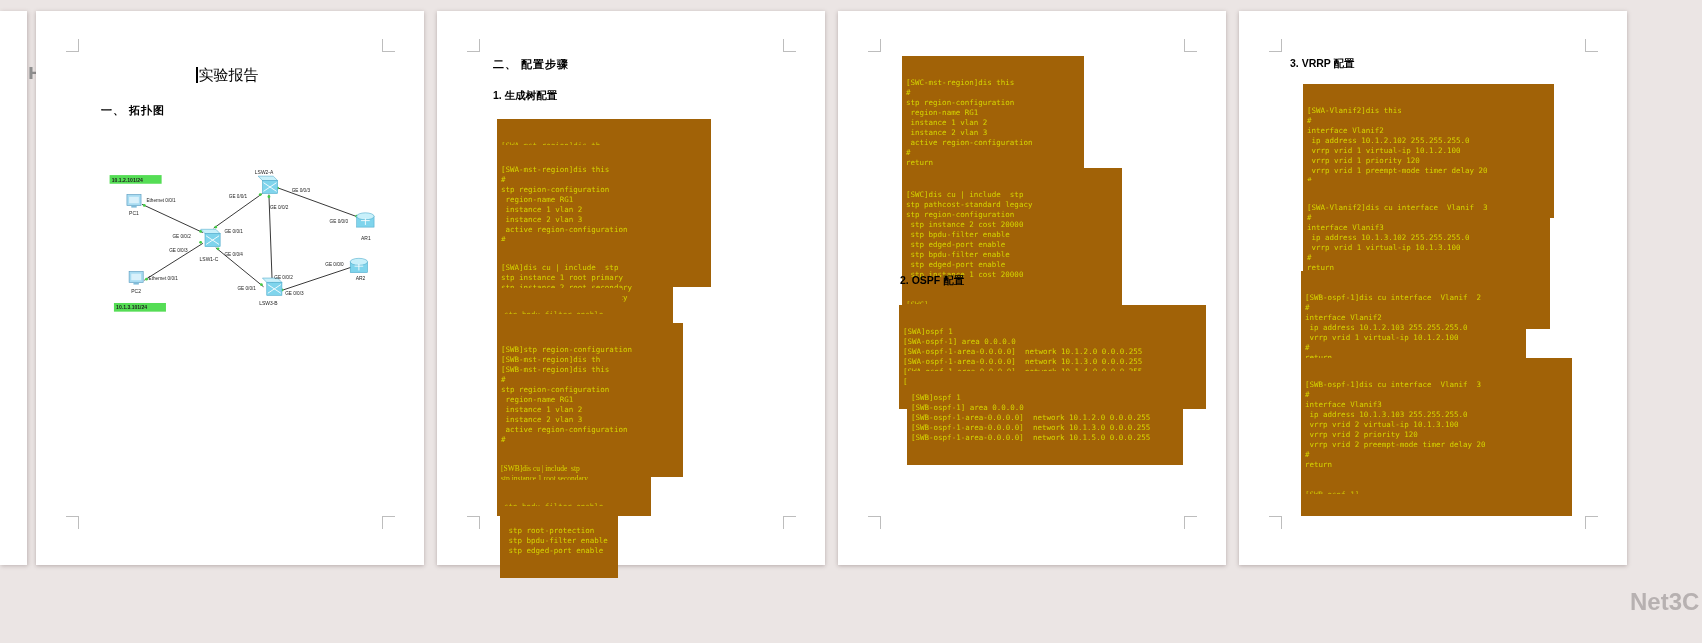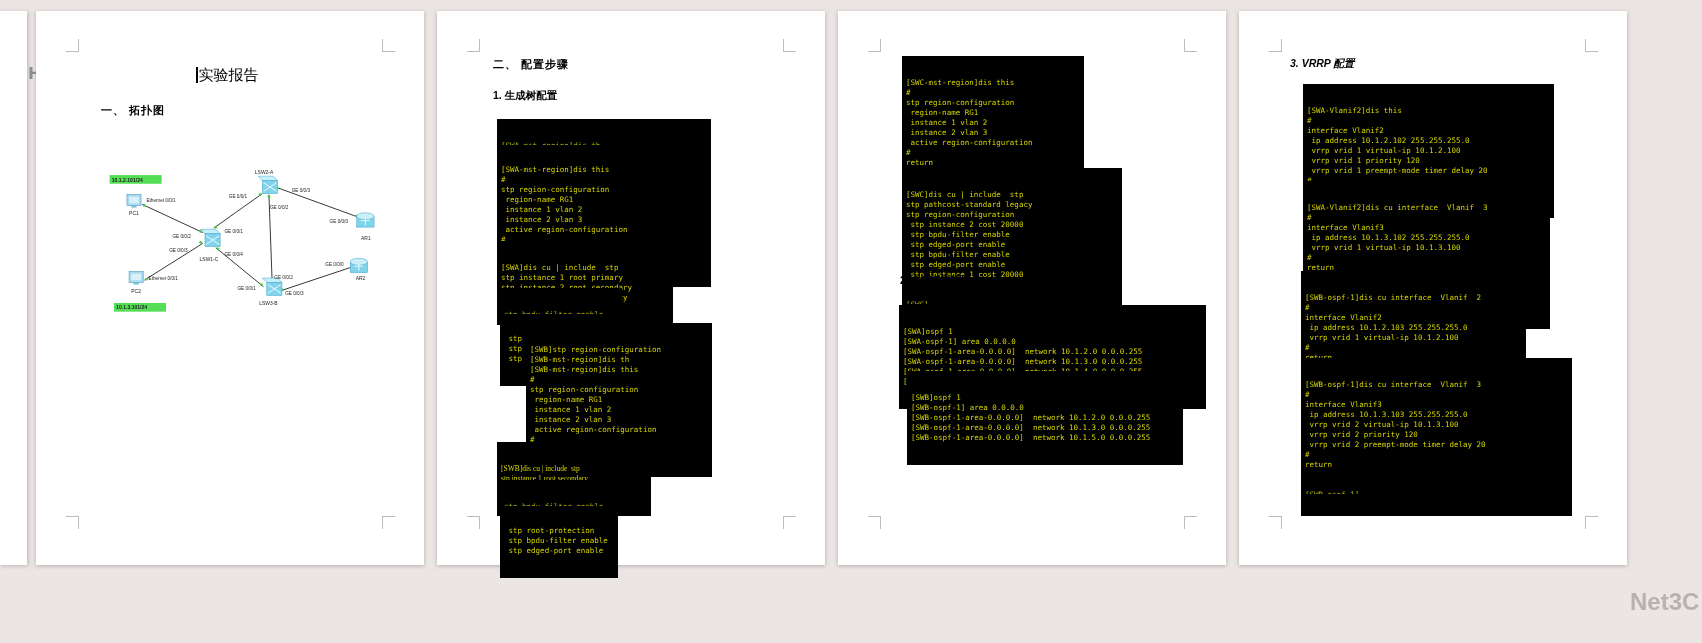--- a/index.html
+++ b/index.html
@@ -18,21 +18,21 @@
   .mark{position:absolute;width:12px;height:12px;border:0 solid #bdbdbd;}
   .mark.tl{left:30px;top:28px;border-bottom-width:1px;border-right-width:1px;}
   .mark.tr{left:346px;top:28px;border-bottom-width:1px;border-left-width:1px;}
   .mark.bl{left:30px;top:505px;border-top-width:1px;border-right-width:1px;}
   .mark.br{left:346px;top:505px;border-top-width:1px;border-left-width:1px;}
   .h-title{position:absolute;font-size:15px;font-weight:normal;color:#000;white-space:nowrap;}
   .h-sec{position:absolute;font-size:11px;font-weight:bold;color:#000;white-space:nowrap;letter-spacing:1px;}
   .h-sub{position:absolute;font-size:10.5px;font-weight:bold;color:#000;white-space:nowrap;}
   .cursor{display:inline-block;width:1.5px;height:16px;background:#000;vertical-align:-3px;margin-right:1px;}
   .code-block{
-    position:absolute;background:#000000;color:#d6d600;
+    position:absolute;background:#a16207;color:#d6d600;
     font-family:"DejaVu Sans Mono",monospace;font-size:7.5px;line-height:10px;
     padding:2px 4px;white-space:pre;box-sizing:border-box;overflow:hidden;
   }
   .cut{height:4px;overflow:hidden;opacity:.85;}
   .hmark{position:absolute;left:28px;top:64px;color:#8f8f8f;font-size:16px;font-weight:bold;
     font-family:"DejaVu Sans",sans-serif;}
   .handle{position:absolute;left:59px;top:65px;width:13px;height:21px;
     display:flex;flex-wrap:wrap;justify-content:space-between;align-content:space-between;}
   .handle i{width:3px;height:3px;border-radius:50%;background:#8f8f8f;display:block;}
   .wm{position:absolute;left:1630px;top:588px;font-size:24px;font-weight:bold;color:#b7b1b1;white-space:nowrap;}
@@ -186,21 +186,21 @@
 
   <div class="code-block" style="left:60px;top:230px;width:176px;">
     <div><div class="cl">[SWA]dis cu | include  stp</div><div class="cl">stp instance 1 root primary</div><div class="cl">stp instance 2 root secondary</div><div class="cl">stp pathcost-standard legacy</div></div>
   </div>
 
   <div class="code-block" style="left:63px;top:277px;width:122px;">
     <div class="cut">stp bpdu-filter enable</div>
     <div><div class="cl"> stp root-protection</div><div class="cl"> stp bpdu-filter enable</div><div class="cl"> stp edged-port enable</div></div>
   </div>
 
-  <div class="code-block" style="left:60px;top:312px;width:186px;margin-left:29px;">
+  <div class="code-block" style="left:60px;top:312px;width:186px;">
     <div><div class="cl">[SWB]stp region-configuration</div><div class="cl">[SWB-mst-region]dis th</div><div class="cl">[SWB-mst-region]dis this</div><div class="cl">#</div><div class="cl">stp region-configuration</div><div class="cl"> region-name RG1</div><div class="cl"> instance 1 vlan 2</div><div class="cl"> instance 2 vlan 3</div><div class="cl"> active region-configuration</div><div class="cl">#</div><div class="cl">return</div></div>
   </div>
 
   <div class="code-block" style="left:60px;top:431px;width:154px;font-family:Liberation Serif, serif;">
     <div><div class="cl">[SWB]dis cu | include  stp</div><div class="cl">stp instance 1 root secondary</div><div class="cl">stp instance 2 root primary</div></div>
   </div>
 
   <div class="code-block" style="left:63px;top:469px;width:118px;">
     <div class="cut">stp bpdu-filter enable</div>
     <div><div class="cl"> stp root-protection</div><div class="cl"> stp bpdu-filter enable</div><div class="cl"> stp edged-port enable</div></div>
@@ -232,21 +232,21 @@
     <div><div class="cl">[SWB]ospf 1</div><div class="cl">[SWB-ospf-1] area 0.0.0.0</div><div class="cl">[SWB-ospf-1-area-0.0.0.0]  network 10.1.2.0 0.0.0.255</div><div class="cl">[SWB-ospf-1-area-0.0.0.0]  network 10.1.3.0 0.0.0.255</div><div class="cl">[SWB-ospf-1-area-0.0.0.0]  network 10.1.5.0 0.0.0.255</div></div>
   </div>
 </div>
 
 <div class="page" style="left:1239px;">
   <div class="mark tl"></div>
   <div class="mark tr"></div>
   <div class="mark bl"></div>
   <div class="mark br"></div>
 
-  <div class="h-sub" style="left:51px;top:46px;font-style:italic;">3. VRRP 配置</div>
+  <div class="h-sub" style="left:51px;top:46px;">3. VRRP 配置</div>
 
   <div class="code-block" style="left:64px;top:73px;width:251px;">
     <div><div class="cl">[SWA-Vlanif2]dis this</div><div class="cl">#</div><div class="cl">interface Vlanif2</div><div class="cl"> ip address 10.1.2.102 255.255.255.0</div><div class="cl"> vrrp vrid 1 virtual-ip 10.1.2.100</div><div class="cl"> vrrp vrid 1 priority 120</div><div class="cl"> vrrp vrid 1 preempt-mode timer delay 20</div><div class="cl">#</div><div class="cl">return</div></div>
   </div>
 
   <div class="code-block" style="left:64px;top:170px;width:247px;">
     <div><div class="cl">[SWA-Vlanif2]dis cu interface  Vlanif  3</div><div class="cl">#</div><div class="cl">interface Vlanif3</div><div class="cl"> ip address 10.1.3.102 255.255.255.0</div><div class="cl"> vrrp vrid 1 virtual-ip 10.1.3.100</div><div class="cl">#</div><div class="cl">return</div><div class="cl">[SWA-Vlanif2]</div></div>
     <div class="cut">[SWA-Vlanif2]</div>
   </div>
 

